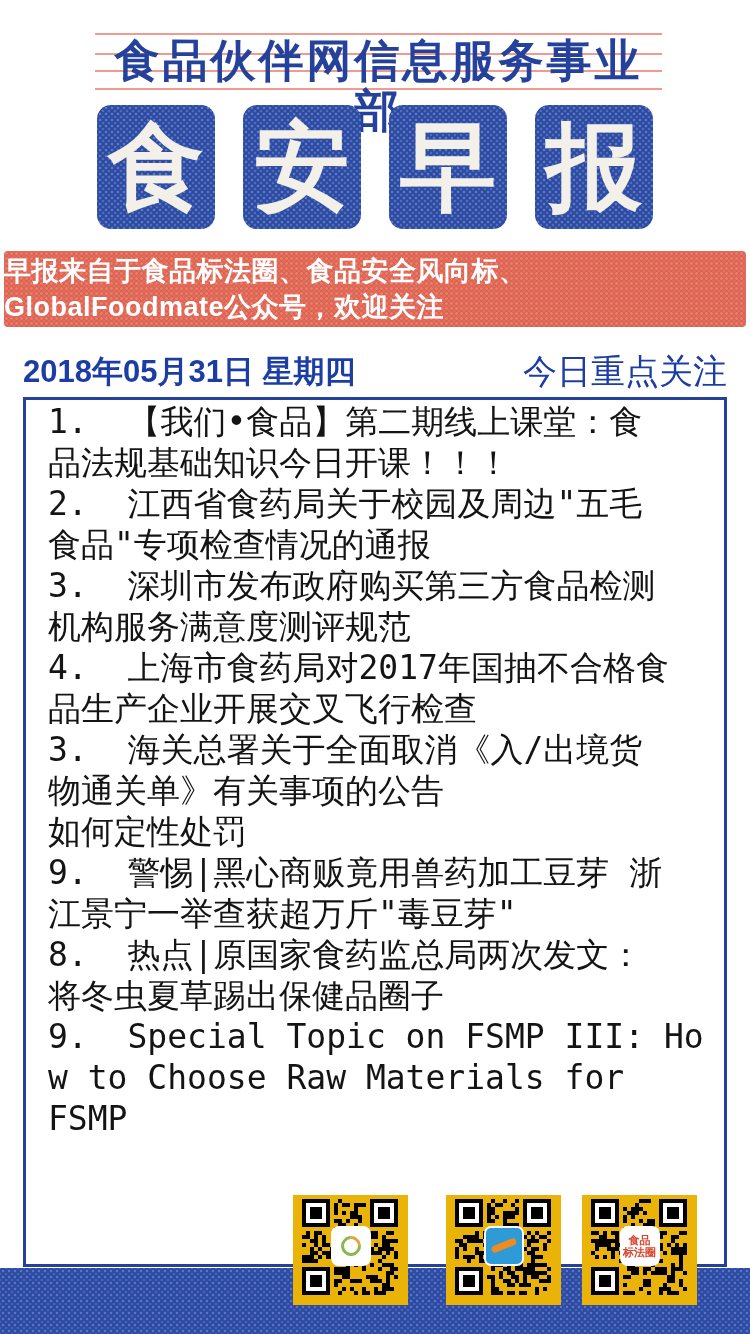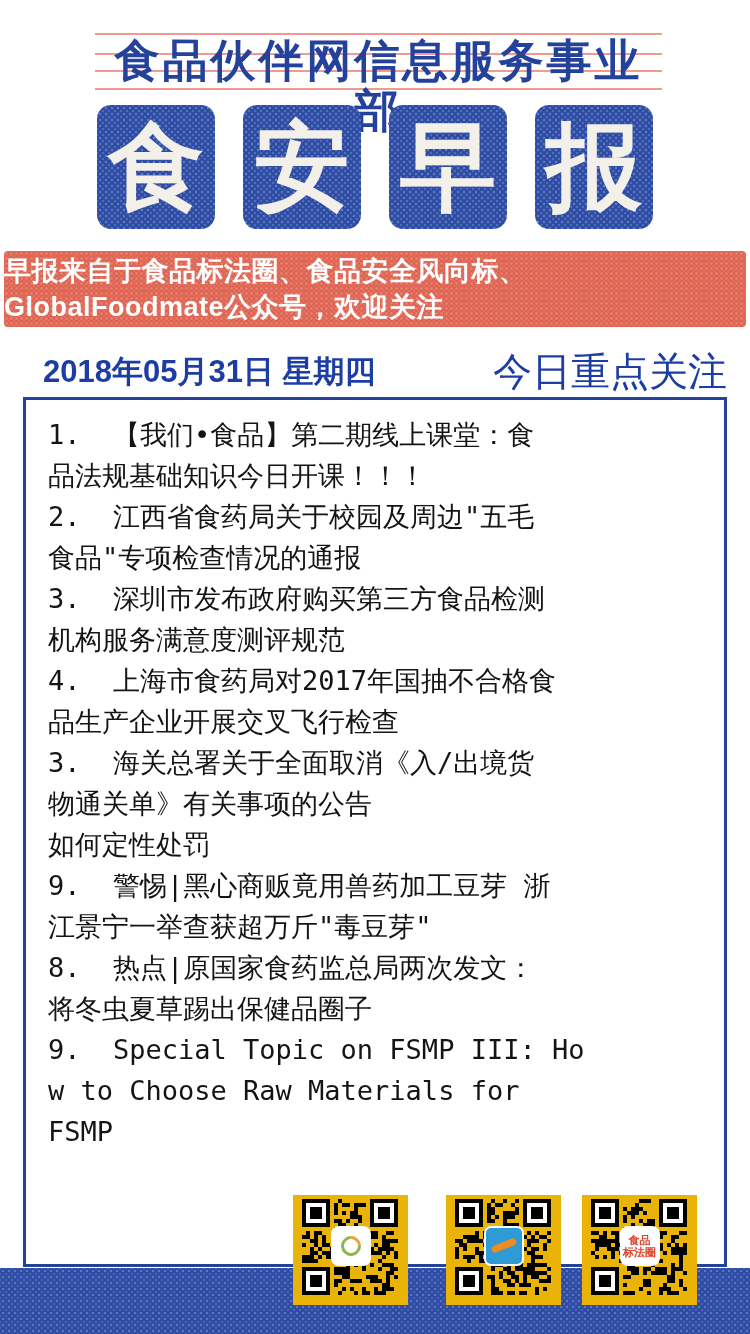--- a/index.html
+++ b/index.html
@@ -56,32 +56,32 @@
     background-size:5px 5px,5px 5px;
     background-position:0 0,2.5px 2.5px;
     display:flex;align-items:center;justify-content:center;
   }
   .banner span{color:#fff;font-size:27px;font-weight:700;letter-spacing:.5px;}
   
   .date-row{
     position:absolute;left:23px;right:23px;top:351px;height:42px;
     display:flex;align-items:center;justify-content:space-between;
   }
-  .date-row .date{font-size:31px;font-weight:700;color:#1c3da3;margin-left:20px;}
-  .date-row .focus{font-size:39px;font-weight:500;color:#1c3da3;}
+  .date-row .date{font-size:31px;font-weight:700;color:#1c3da3;}
+  .date-row .focus{font-size:34px;font-weight:500;color:#1c3da3;}
   
   .news-box{
     position:absolute;left:23px;top:397px;width:704px;height:870px;
     border:3px solid var(--primary_blue);background:var(--paper_white);
   }
   .news-list{
     position:absolute;left:0;top:0;right:0;bottom:0;
-    padding:14px 14px 0 22px;
+    padding:1px 14px 0 22px;
     font-family:"DejaVu Sans Mono", monospace;
-    font-size:27px;line-height:41px;color:var(--text_black);
+    font-size:33px;line-height:41px;color:var(--text_black);
   }
   .news-line{white-space:pre-wrap;height:41px;overflow:visible;}
   
   .bottom-band{
     position:absolute;left:0;right:0;top:1268px;bottom:0;
     background-color:var(--tile_blue);
     background-image:
       radial-gradient(rgba(255,255,255,.24) 1px, transparent 1.7px),
       radial-gradient(rgba(255,255,255,.14) 1px, transparent 1.7px);
     background-size:6px 6px,6px 6px;

